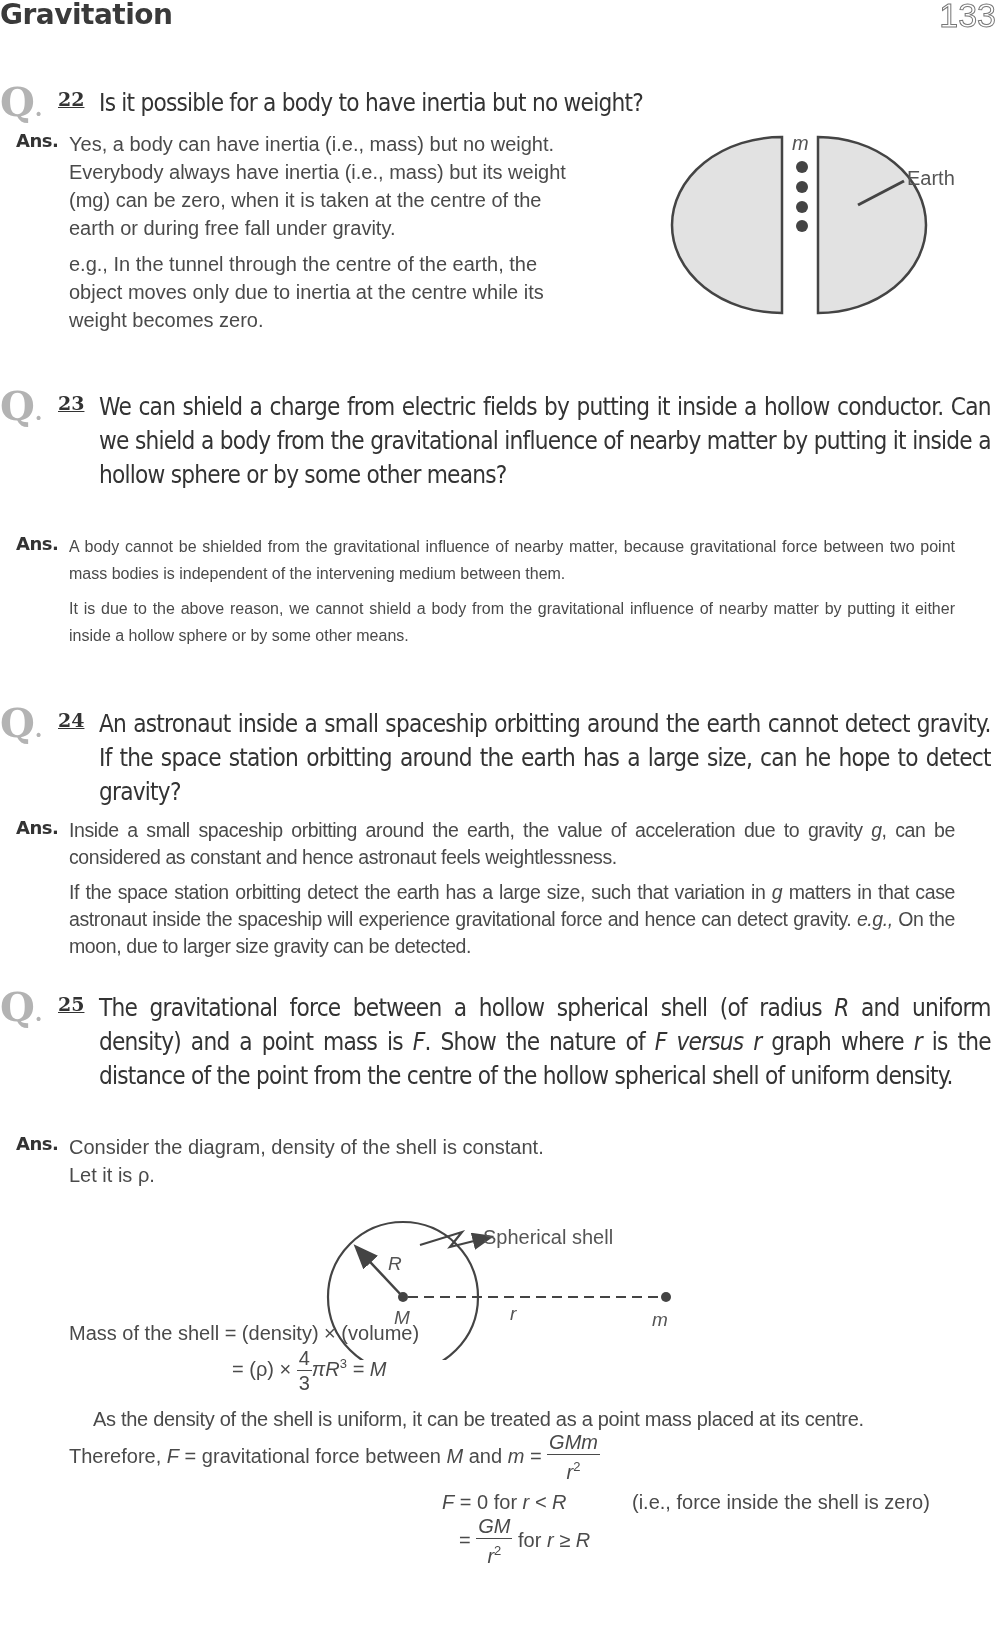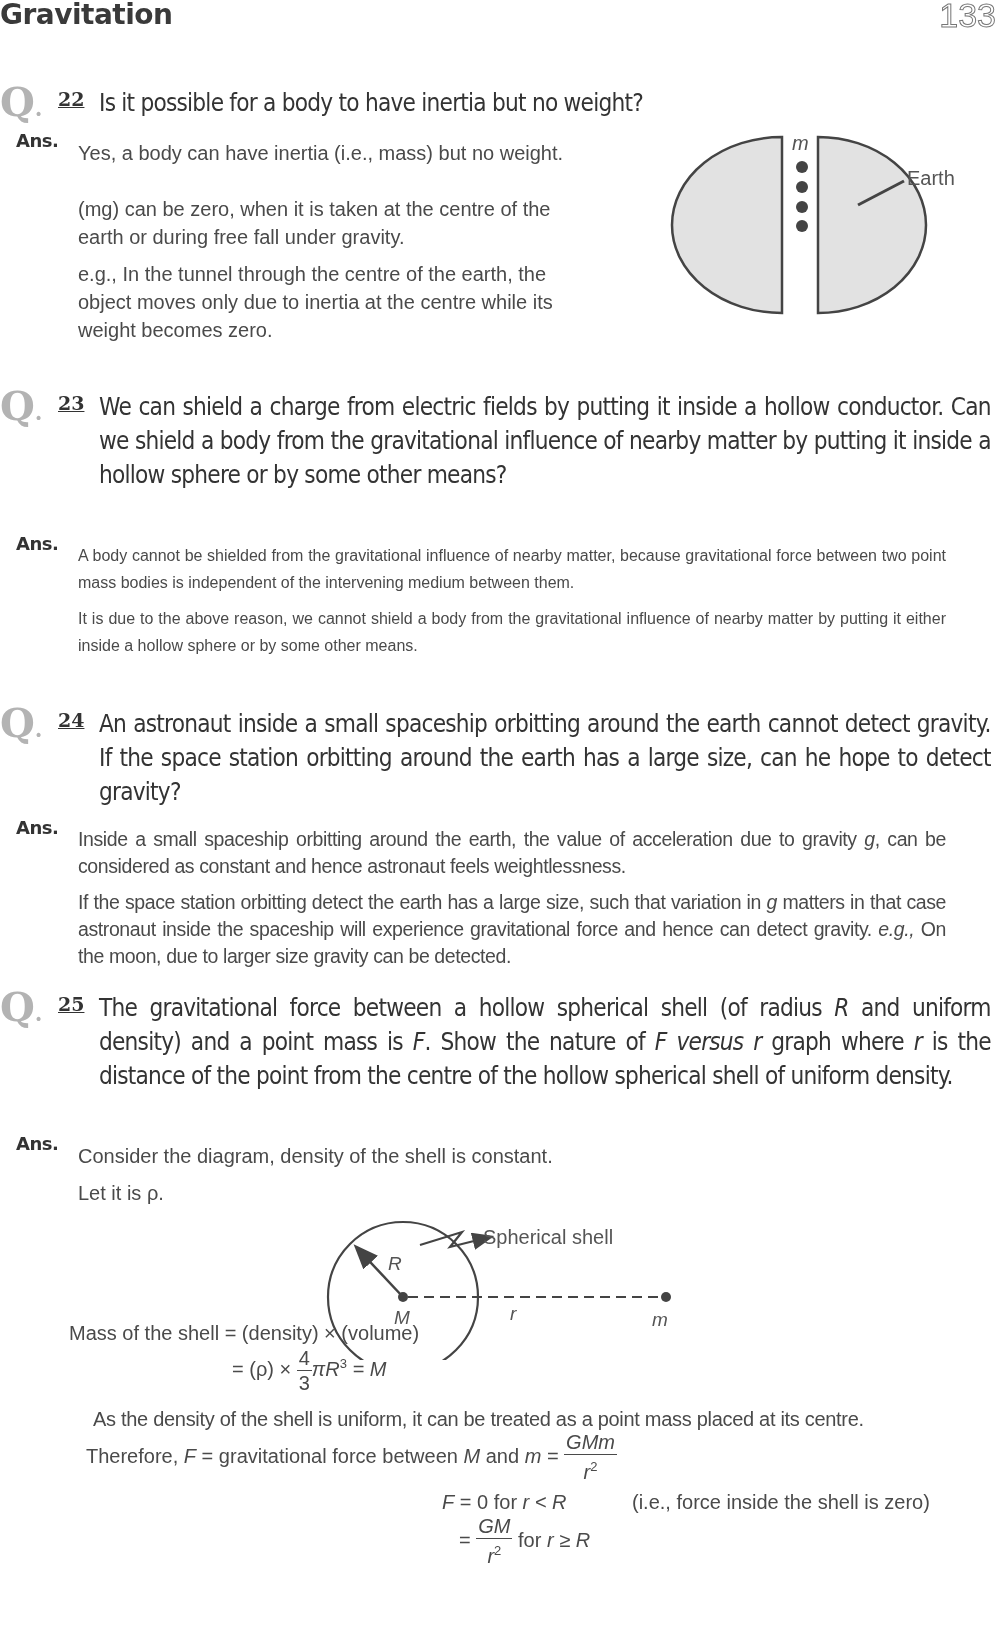--- a/index.html
+++ b/index.html
@@ -33,21 +33,21 @@
     transform: scaleX(0.87); transform-origin: left top;
   }
   .ans-label {
     position: absolute; left: 0; font-family: "DejaVu Sans", sans-serif;
     font-weight: bold; font-size: 18px; color: #333; letter-spacing: -0.5px; margin-left: 16px;
   }
   .ans-text {
     position: absolute; left: 69px; font-family: "Liberation Sans", sans-serif;
     font-size: 20.5px; line-height: 28px; color: #4a4a4a; text-align: justify;
   }
-  .ans-text p { margin: 9px; }
+  .ans-text p { margin: 0; }
   .ans-text p + p { margin-top: 8px; }
   i { font-style: italic; }
   .math { font-family: "Liberation Sans", sans-serif; font-size: 21px; color: #4a4a4a; }
   .frac { display: inline-block; vertical-align: middle; text-align: center; font-style: italic; }
   .frac .num { display: block; border-bottom: 1.3px solid #4a4a4a; padding: 0 2px; line-height: 24px; }
   .frac .den { display: block; line-height: 24px; }
   .frac.upright { font-style: normal; }
   svg text { font-family: "Liberation Sans", sans-serif; }
 </style>
 </head>
@@ -58,21 +58,21 @@
 
 <div class="q-block" style="top:84px; width:1000px; height:30px;">
   <span class="q-mark"><span>Q</span><span class="dot">.</span></span>
   <span class="q-num">22</span>
   <span class="q-text" style="width:900px;">Is it possible for a body to have inertia but no weight?</span>
 </div>
 <span class="ans-label" style="top:130px;">Ans.</span>
 <div class="ans-text" style="top:130px; width:560px; font-size:20px;">
   <p>
     <span>Yes, a body can have inertia (i.e., mass) but no weight.</span><br>
-    <br>
+    <span>Everybody always have inertia (i.e., mass) but its weight</span><br>
     <span>(mg) can be zero, when it is taken at the centre of the</span><br>
     <span>earth or during free fall under gravity.</span>
   </p>
   <p>
     <span>e.g., In the tunnel through the centre of the earth, the</span><br>
     <span>object moves only due to inertia at the centre while its</span><br>
     <span>weight becomes zero.</span>
   </p>
 </div>
 
@@ -162,21 +162,21 @@
 
 <div class="abs math" style="left:69px; top:1322px; font-size:20px;">Mass of the shell = (density) × (volume)</div>
 <div class="abs math" style="left:232px; top:1346px; font-size:20px; white-space:nowrap;">
   <span>= (ρ) ×</span>
   <span class="frac upright" style="font-size:20px;"><span class="num">4</span><span class="den">3</span></span><i>πR</i><sup style="font-size:13px;">3</sup>
   <i>= M</i>
 </div>
 
 <div class="abs math" style="left:69px; top:1408px; font-size:20px; letter-spacing:-0.3px;margin-left:24px;">As the density of the shell is uniform, it can be treated as a point mass placed at its centre.</div>
 
-<div class="abs math" style="left:86px; top:1430px; font-size:20px; white-space:nowrap;">
+<div class="abs math" style="left:69px; top:1430px; font-size:20px; white-space:nowrap;">
   <span style="vertical-align:middle;">Therefore,</span>
   <i style="vertical-align:middle;">F</i>
   <span style="vertical-align:middle;">= gravitational force between</span>
   <i style="vertical-align:middle;">M</i>
   <span style="vertical-align:middle;">and</span>
   <i style="vertical-align:middle;">m =</i>
   <span class="frac"><span class="num">GMm</span><span class="den"><span>r</span><sup style="font-size:13px; font-style:normal;">2</sup></span></span>
 </div>
 
 <div class="abs math" style="left:442px; top:1491px; font-size:20px; white-space:nowrap;">

